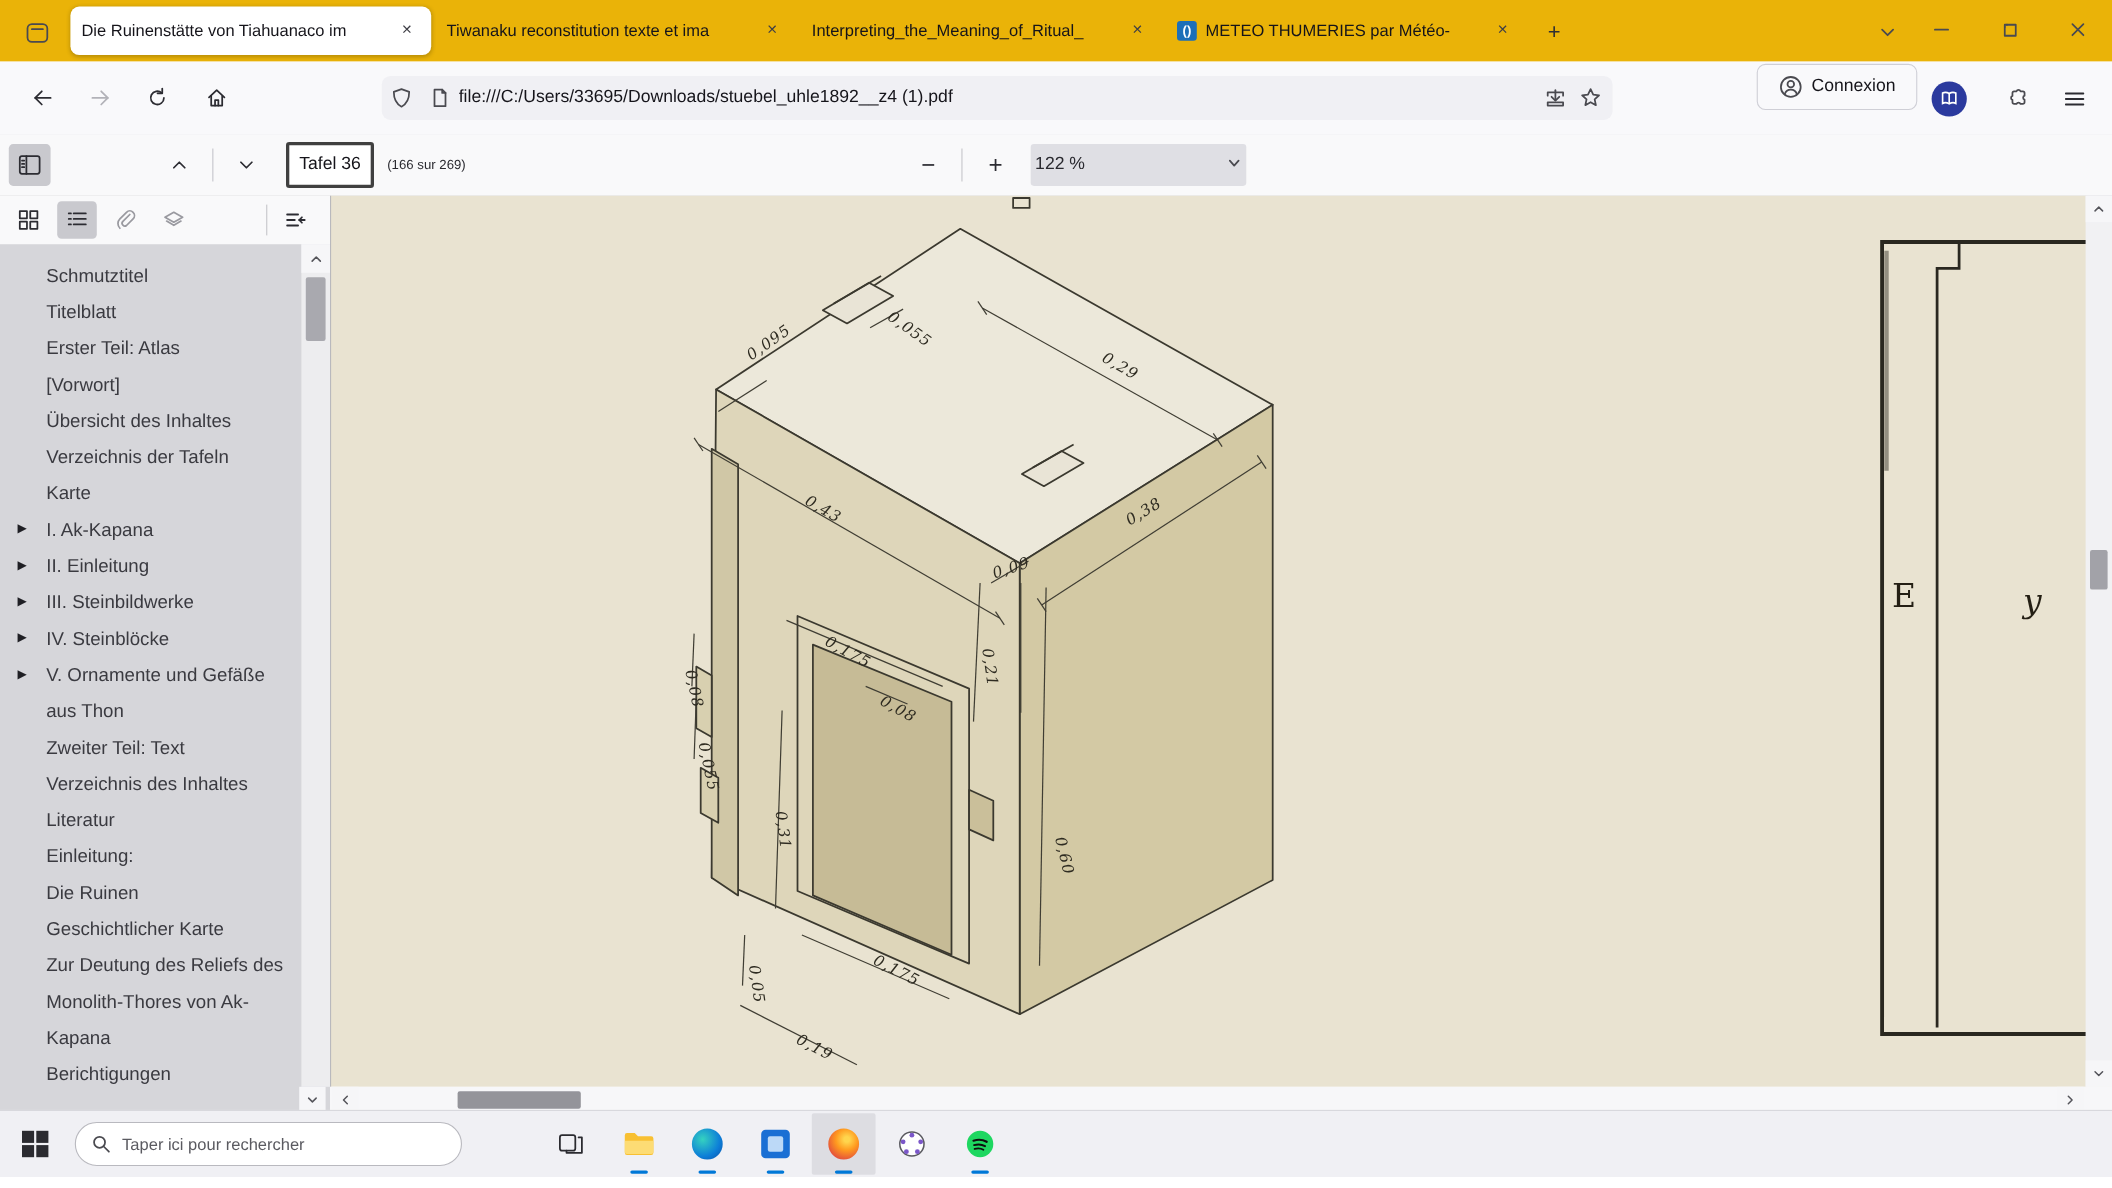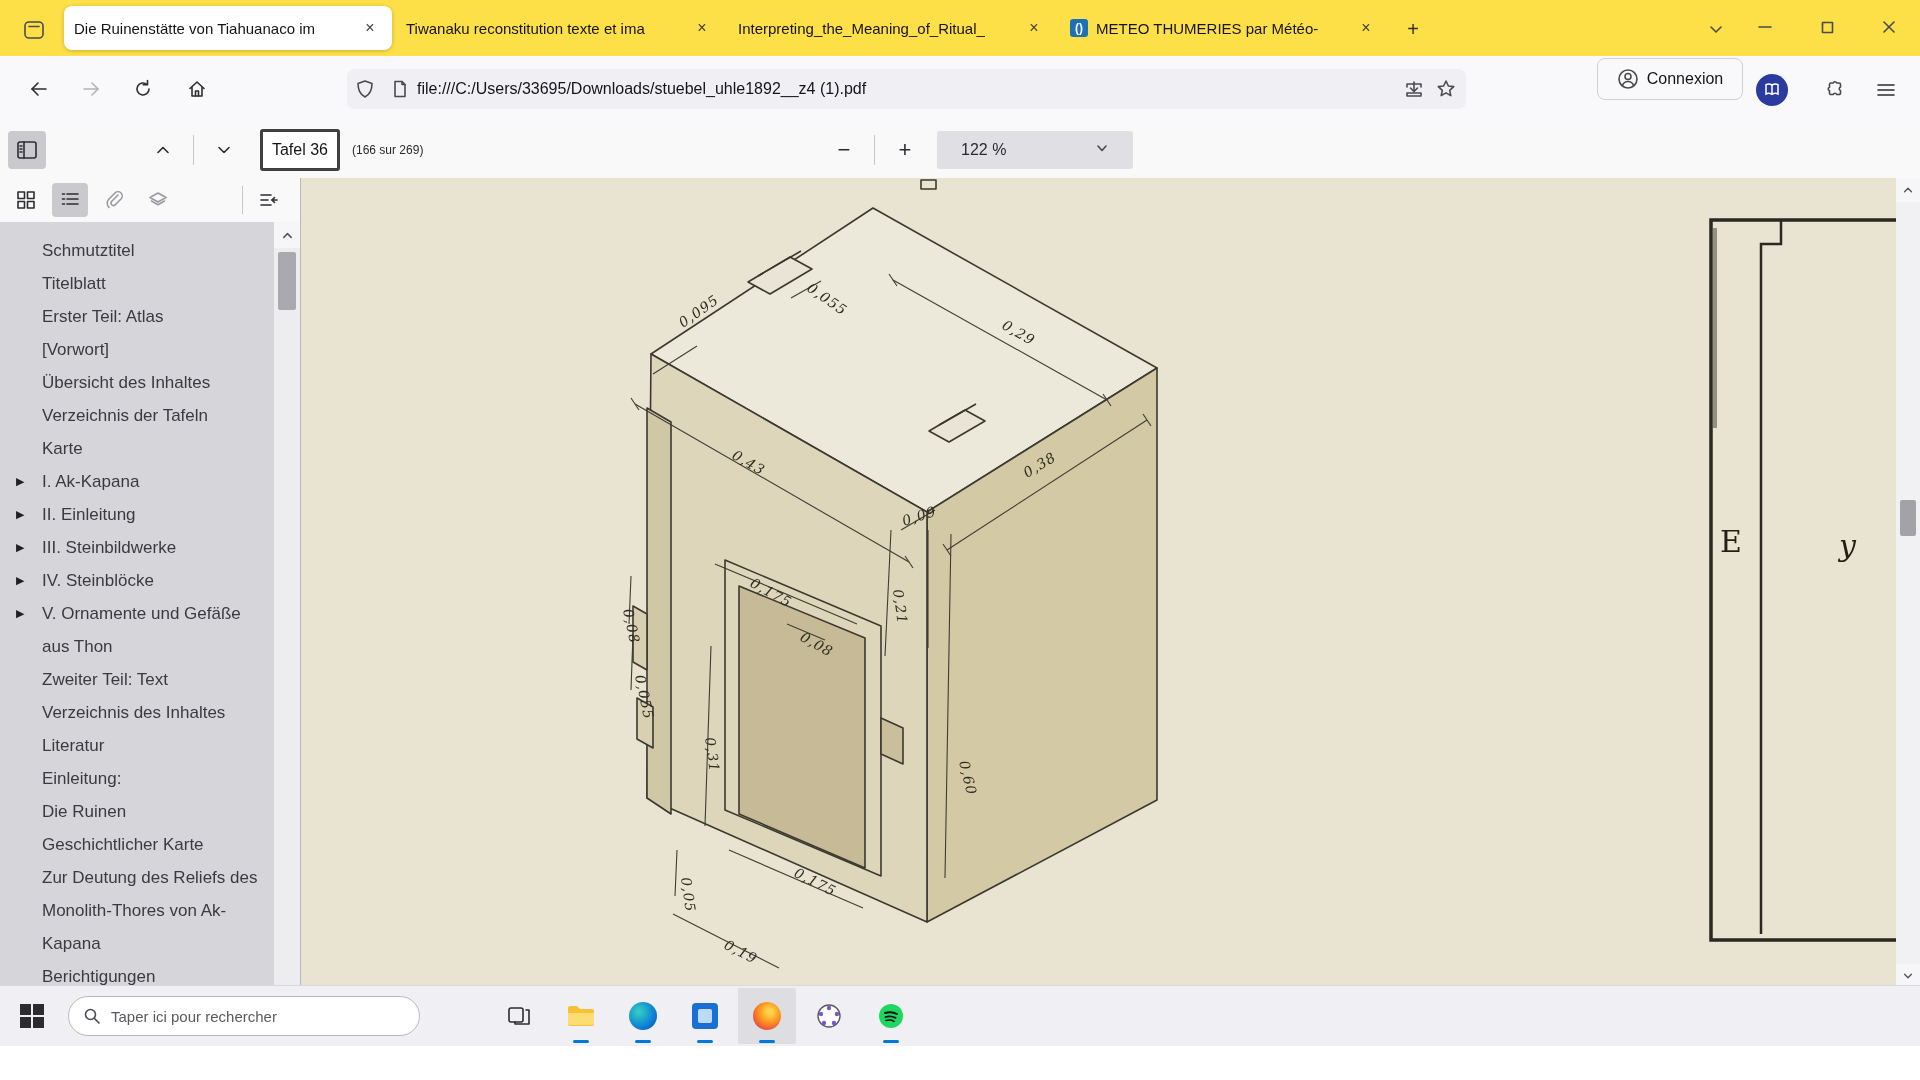--- a/index.html
+++ b/index.html
@@ -1,21 +1,21 @@
 <!DOCTYPE html>
 <html><head>
 <meta charset="utf-8">
 <style>
   html,body{margin:0;padding:0;}
   body{width:1920px;height:1080px;position:relative;overflow:hidden;
        font-family:"Liberation Sans",sans-serif;background:#fff;color:#15141a;}
   svg.ic{stroke:#4a4a50;fill:none;stroke-width:1.6;stroke-linecap:round;stroke-linejoin:round;}
 
   
-  .titlebar{position:absolute;left:0;top:0;width:1920px;height:56px;background:#fde047;display:flex;align-items:flex-end;}
+  .titlebar{position:absolute;left:0;top:0;width:1920px;height:56px;background:#eab308;display:flex;align-items:flex-end;}
   .fxview{width:40px;height:36px;margin:0 8px 8px 14px;border-radius:6px;display:flex;align-items:center;justify-content:center;}
   .tabstrip{display:flex;align-items:flex-end;height:56px;}
   .tab{width:328px;height:44px;margin:6px 2px;border-radius:8px;display:flex;align-items:center;
        padding:0 10px;box-sizing:border-box;font-size:15px;color:#15141a;}
   .tab.active{background:#fff;box-shadow:0 1px 4px rgba(0,0,0,.22);}
   .tab-label{flex:1;white-space:nowrap;overflow:hidden;}
   .tab-close{width:24px;height:24px;border-radius:4px;display:flex;align-items:center;justify-content:center;
              font-size:16px;color:#3f3f46;}
   .favicon-meteo{width:18px;height:18px;border-radius:3px;background:#1d6fb8;color:#fff;font-size:12px;font-weight:bold;
                  display:flex;align-items:center;justify-content:center;margin-right:8px;flex:0 0 auto;}
@@ -40,21 +40,21 @@
 
   
   .pdfbar{position:absolute;left:0;top:122px;width:1920px;height:56px;background:#f9f9fa;border-bottom:1px solid #b6b6bb;
           display:flex;align-items:center;}
   .pdfbtn{width:38px;height:38px;border-radius:4px;display:flex;align-items:center;justify-content:center;margin:0 3px;}
   .pdfbtn.active{background:#c9c9ce;}
   .pagebox{width:70px;height:34px;background:#fff;border:3px solid #404040;border-radius:3px;font-size:16px;
            text-align:center;color:#15141a;font-family:"Liberation Sans",sans-serif;}
   .pagecount{font-size:12px;color:#2a2a30;margin-left:12px;white-space:nowrap;}
   .zoomsel{width:196px;height:38px;background:#dfdfe4;border-radius:3px;display:flex;align-items:center;
-           font-size:16px;color:#2a2a30;padding:0 24px;box-sizing:border-box;margin-left:10px;}
+           font-size:16px;color:#2a2a30;padding:0 4px;box-sizing:border-box;margin-left:10px;}
   .vsep{width:1px;height:30px;background:#c5c5ca;margin:0 8px;}
   .pdf-right{position:absolute;right:6px;top:130px;display:flex;align-items:center;}
 
   
   .side-iconrow{position:absolute;left:0;top:178px;width:300px;height:44px;background:#f9f9fa;display:flex;align-items:center;}
   .sbtn{width:36px;height:34px;border-radius:4px;display:flex;align-items:center;justify-content:center;margin-left:8px;}
   .sbtn.active{background:#c9c9ce;}
   .outline-wrap{position:absolute;left:0;top:222px;width:300px;height:782px;background:#d6d6da;overflow:hidden;}
   .outline{padding:12px 0 0 42px;}
   .oitem{position:relative;font-size:17px;line-height:33px;color:#3a3a40;width:230px;}
@@ -70,21 +70,21 @@
   .hscroll{position:absolute;left:300px;top:988px;width:1620px;height:24px;background:#f7f7f9;}
   .hscroll .thumb{position:absolute;left:116px;top:4px;width:112px;height:16px;background:#94949a;border-radius:2px;}
   .side-bottom{position:absolute;left:0;top:988px;width:300px;height:24px;background:#d6d6da;}
   .corner-btn{position:absolute;width:24px;height:24px;display:flex;align-items:center;justify-content:center;background:#f6f6f8;}
   .winbottom{position:absolute;left:0;top:1012px;width:1920px;height:8px;background:#fbfbfd;}
 
   .dimlabel{font-family:"DejaVu Serif",serif;font-style:italic;font-size:14px;fill:#2e2b21;letter-spacing:1px;}
   .planletter{font-family:"DejaVu Serif",serif;font-size:30px;fill:#241f14;}
 
   
-  .taskbar{position:absolute;left:0;top:985px;width:1920px;height:60px;background:#f0f0f4;border-top:1px solid #d8d8dd;
+  .taskbar{position:absolute;left:0;top:1009px;width:1920px;height:60px;background:#f0f0f4;border-top:1px solid #d8d8dd;
            display:flex;align-items:center;}
   .startbtn{width:48px;height:48px;margin-left:8px;display:flex;align-items:center;justify-content:center;}
   .winlogo{display:grid;grid-template-columns:11px 11px;grid-template-rows:11px 11px;gap:2px;}
   .winlogo div{background:#2b2b30;}
   .tsearch{width:352px;height:40px;margin-left:12px;background:#fff;border:1px solid #b9b9bf;border-radius:20px;
            display:flex;align-items:center;padding:0 14px;box-sizing:border-box;font-size:15px;color:#5a5a60;gap:10px;}
   .appico{width:58px;height:56px;display:flex;align-items:center;justify-content:center;position:relative;margin-left:4px;}
   .appico.running::after{content:"";position:absolute;left:21px;bottom:1px;width:16px;height:3px;background:#0078d7;border-radius:2px;}
   .appico.activeapp{background:#dddde2;border-radius:2px;}
 </style>

